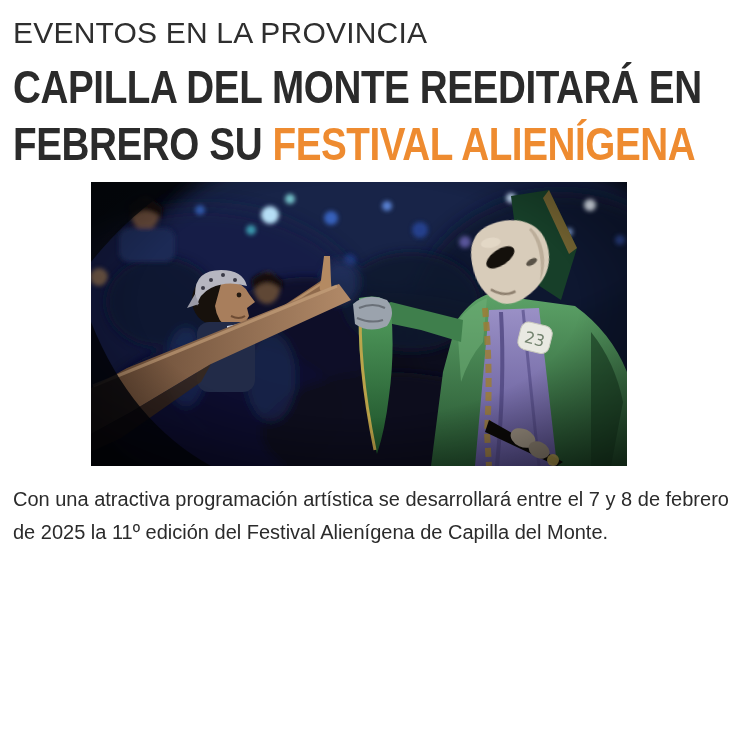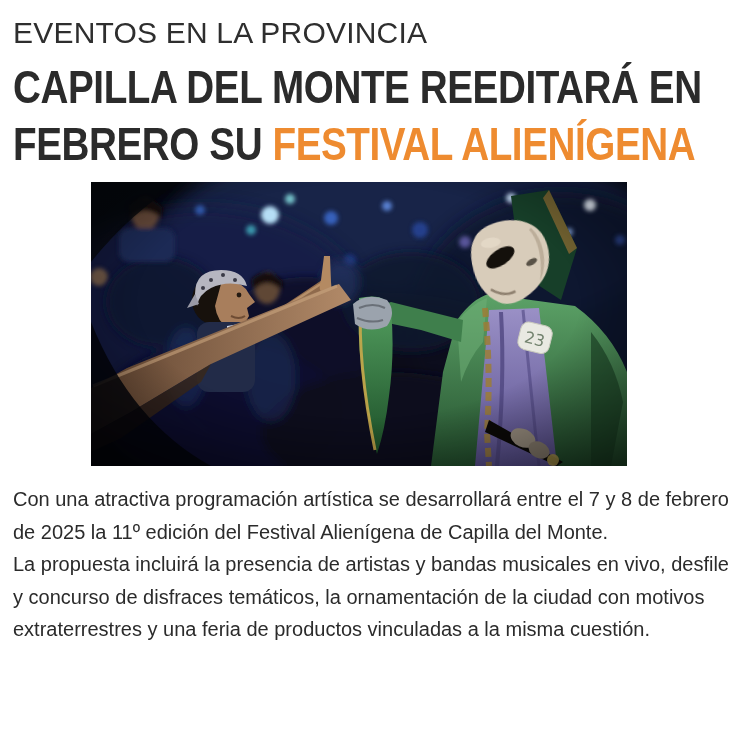--- a/index.html
+++ b/index.html
@@ -176,16 +176,15 @@
       <g>
         <path d="M0,140 L0,284 L120,284 Q40,240 0,140 Z" fill="#04050a" opacity="0.85"></path>
         <path d="M0,0 L90,0 Q40,30 0,80 Z" fill="#05070d" opacity="0.8"></path>
         <rect x="0" y="0" width="536" height="284" fill="url(#rgVig)"></rect>
       </g>
     </svg>
   </div>
 
   <div class="body-text">
     <p>Con una atractiva programación artística se desarrollará entre el 7 y 8 de febrero de 2025 la 11º edición del Festival Alienígena de Capilla del Monte.</p>
-    <p>La propuesta incluirá la presencia de artistas y bandas musicales en vivo, desfile y concurso de disfraces temáticos, la ornamentación de la ciudad con motivos extraterrestres y una feria de productos vinculadas a la misma cuestión.</p>
   </div>
 
 </div>
 
 </body></html>

